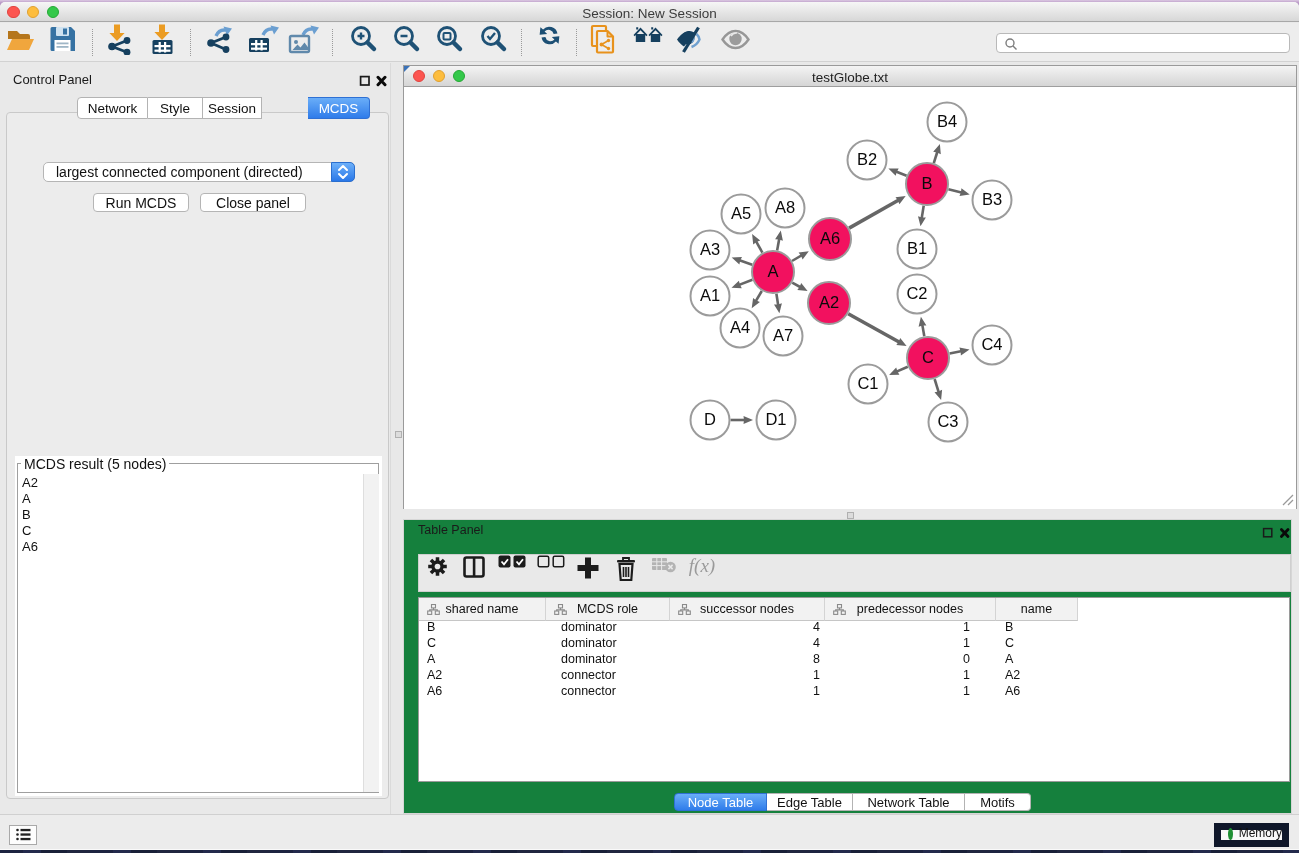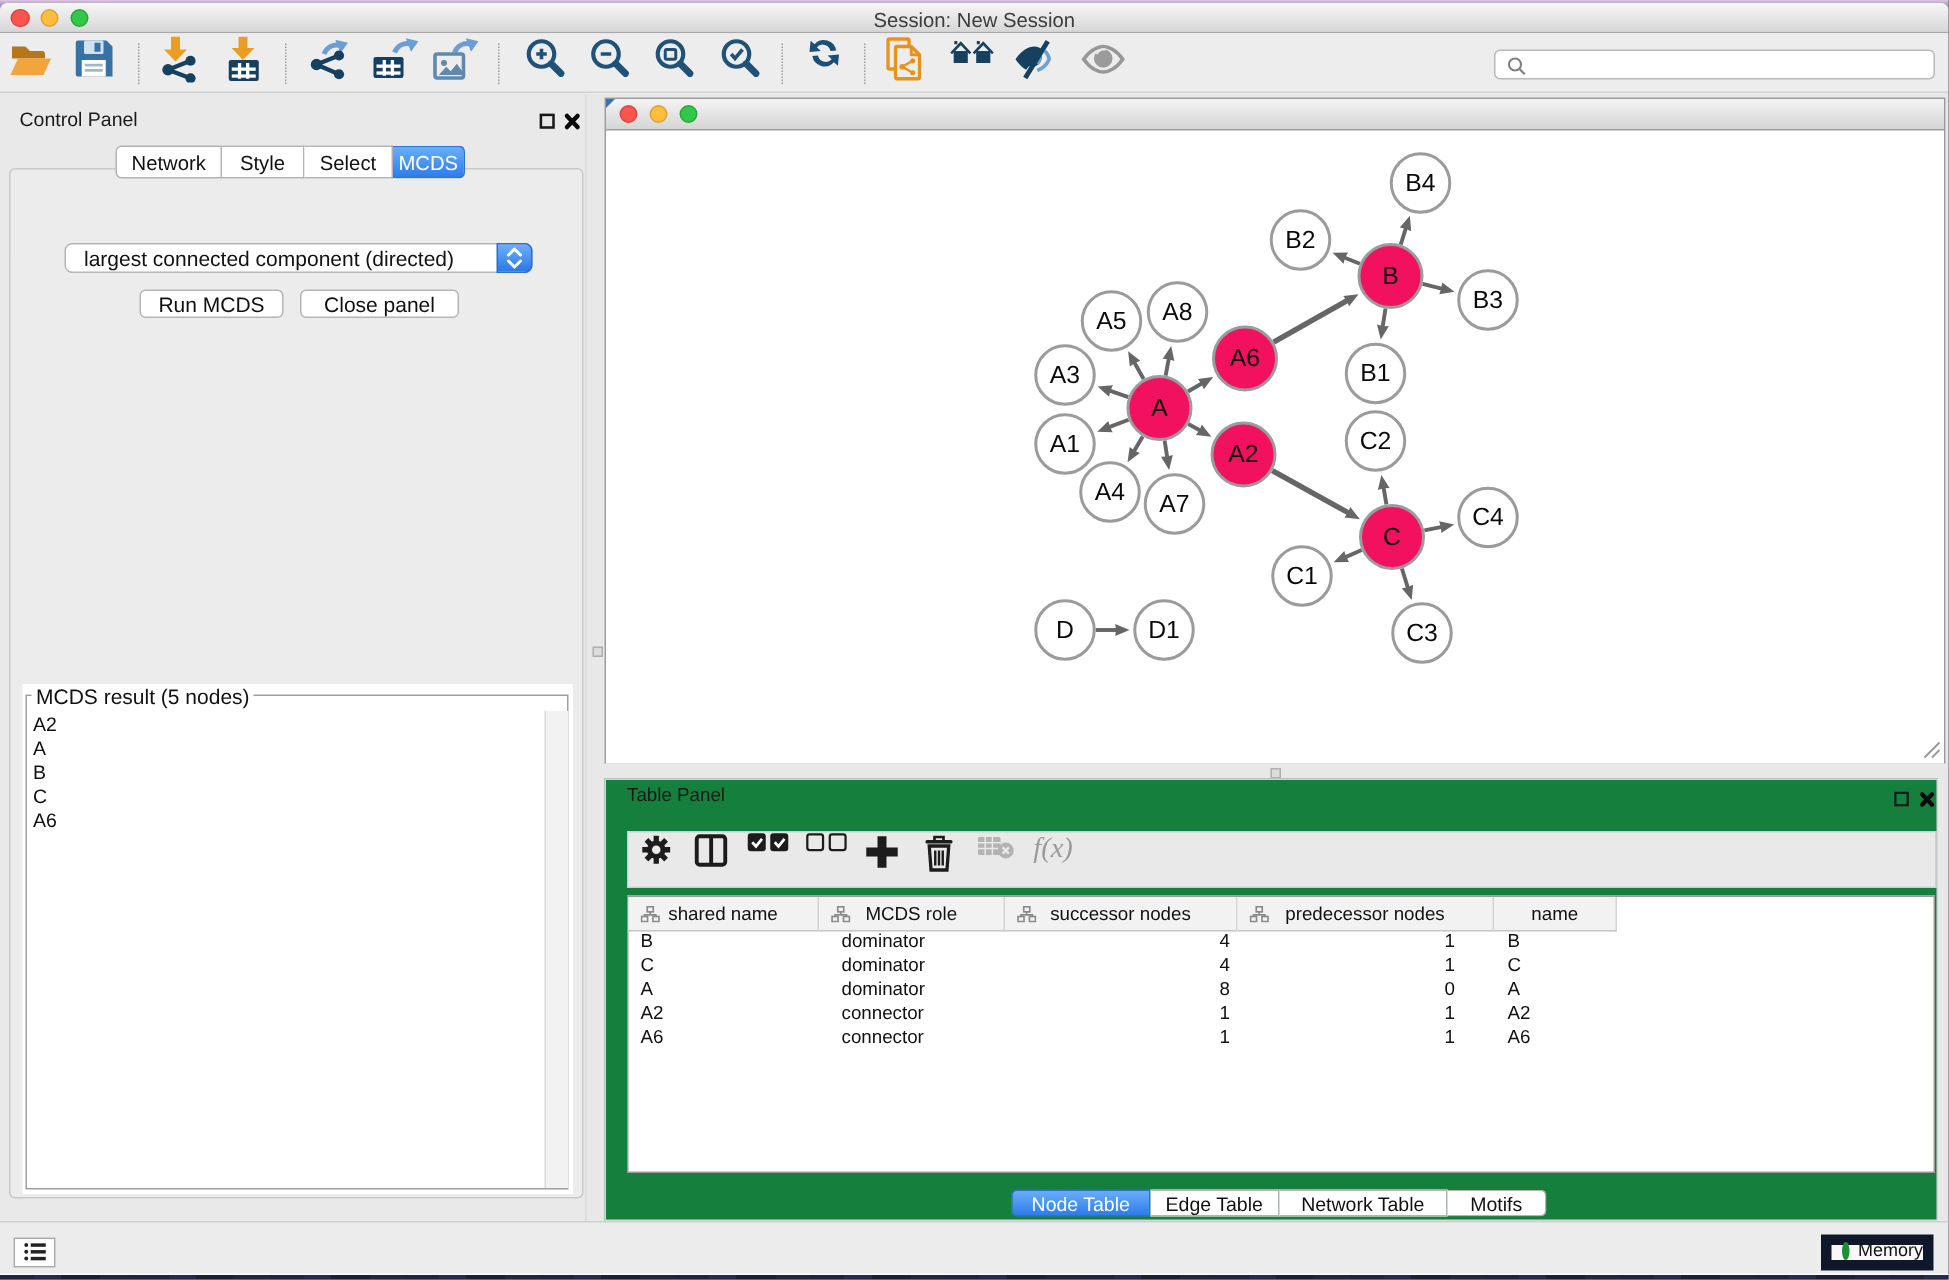--- a/index.html
+++ b/index.html
@@ -232,22 +232,22 @@
     <div class="abs" id="cpanel">
       <div class="paneltitle">Control Panel</div>
       <svg class="winbtns" style="left:359px; top:12px;" width="28" height="12" viewBox="0 0 28 12">
           <rect x="1.6" y="1.6" width="8.4" height="8.4" fill="none" stroke="#1a1a1a" stroke-width="1.7"></rect>
           <path d="M19 2.3 L26 9.7 M26 2.3 L19 9.7" stroke="#0a0a0a" stroke-width="3" stroke-linecap="round"></path>
         </svg>
       <div id="cpinner"></div>
       <div class="tabrow" style="left:77px; top:34px;">
         <div class="tab first" style="width:71px;">Network</div>
         <div class="tab" style="width:55px;">Style</div>
-        <div class="tab" style="width:59px;">Select</div>
-        <div class="tab last sel" style="width:48px;">MCDS</div>
+        <div class="tab" style="width:59px;">Session</div>
+        <div class="tab last sel" style="width:62px;margin-left:46px;">MCDS</div>
       </div>
       <div id="dropdown">largest connected component (directed)<div id="dropstep">
             <svg width="22" height="18" viewBox="0 0 22 18" style="position:absolute;left:0;top:0;">
               <path d="M7 7 L11 3 L15 7" fill="none" stroke="#fff" stroke-width="2" stroke-linejoin="round" stroke-linecap="round"></path>
               <path d="M7 11 L11 15 L15 11" fill="none" stroke="#fff" stroke-width="2" stroke-linejoin="round" stroke-linecap="round"></path>
             </svg>
           </div></div>
       <div class="btn" style="left:93px; width:96px;">Run MCDS</div>
       <div class="btn" style="left:200px; width:106px;">Close panel</div>
       <div id="mcdsbox">
@@ -262,20 +262,21 @@
       </div>
     </div>
     <div class="abs" id="netwin">
       <div id="nettitle">
           <svg style="position:absolute;left:0px;top:0px;" width="6" height="6" viewBox="0 0 6 6">
             <path d="M0 0 L6 0 L0 6 z" fill="#3a72b8"></path>
           </svg>
         <div class="tl t1"></div>
           <div class="tl t2"></div>
           <div class="tl t3"></div>
+        <div id="nettitletext">testGlobe.txt</div>
       </div>
       <div id="netcanvas">
           <svg width="893" height="420" style="position:absolute;left:0;top:0">
             <line x1="348.4" y1="191.8" x2="334.5" y2="197.1" stroke="#666666" stroke-width="2.6"></line>
             <polygon points="327.5,199.8 334.9,192.7 335.9,196.6 337.8,200.2" fill="#666666"></polygon>
             <line x1="348.2" y1="176.7" x2="334.8" y2="172.1" stroke="#666666" stroke-width="2.6"></line>
             <polygon points="327.7,169.6 338.0,168.9 336.2,172.5 335.4,176.5" fill="#666666"></polygon>
             <line x1="357.8" y1="203.0" x2="351.5" y2="213.7" stroke="#666666" stroke-width="2.6"></line>
             <polygon points="347.7,220.2 349.1,210.0 352.2,212.4 355.9,214.0" fill="#666666"></polygon>
             <line x1="358.4" y1="164.7" x2="351.7" y2="152.7" stroke="#666666" stroke-width="2.6"></line>

